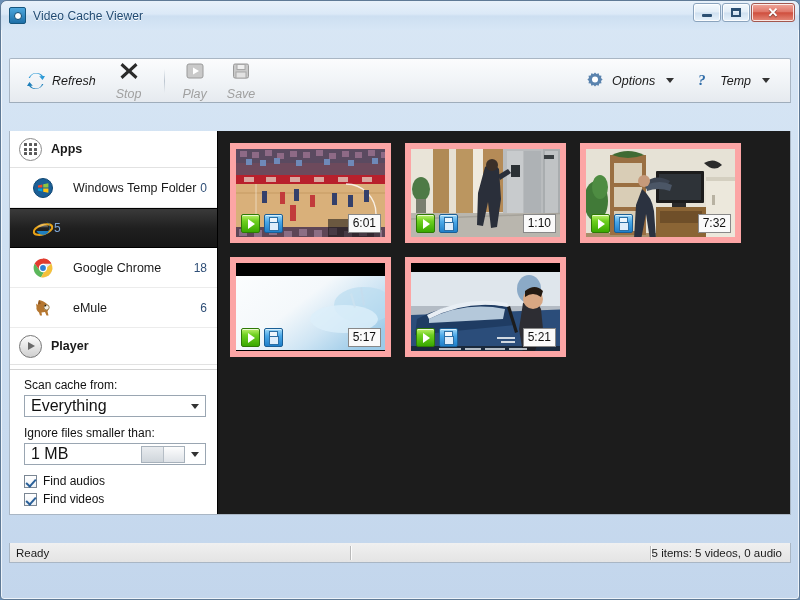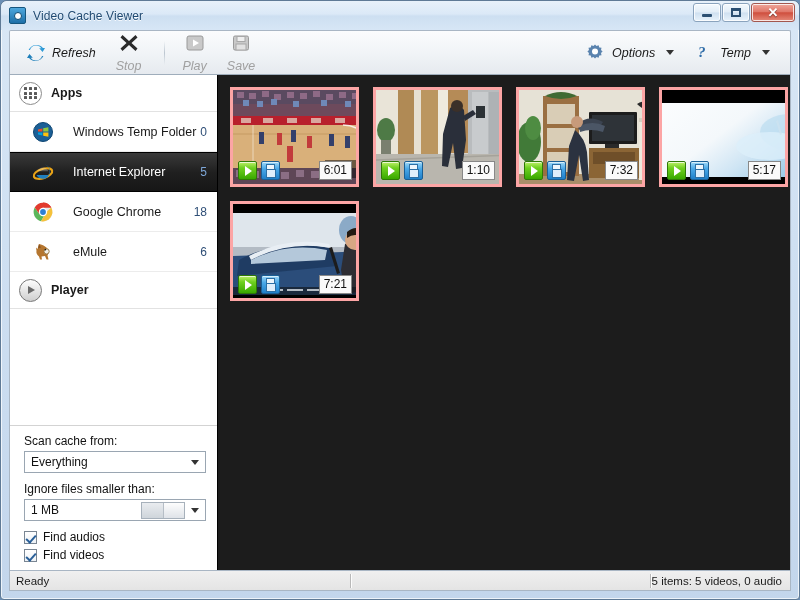--- a/index.html
+++ b/index.html
@@ -11,20 +11,21 @@
   }
   .window {
     position: absolute; left: 0; top: 0;
     width: 800px; height: 600px;
     background: linear-gradient(180deg,#d9e7f5 0%, #cfe0f2 40%, #c3d6ec 100%);
     border: 1px solid #5f7a96;
     border-radius: 7px 7px 4px 4px;
     box-shadow: inset 0 0 0 1px rgba(255,255,255,.7);
     display: flex; flex-direction: column;
     overflow: hidden;
+    gap: 28px;
   }
 
   
   .titlebar {
     height: 29px; flex: 0 0 29px;
     position: relative;
     display: flex; align-items: center;
     padding-left: 8px;
     background: linear-gradient(180deg,#e8f1fa 0%, #dbe9f7 45%, #cddff1 52%, #d7e6f6 100%);
     border-radius: 6px 6px 0 0;
@@ -173,21 +174,21 @@
     padding: 8px 12px 8px 14px;
     background: #fff;
   }
   .opt-label { font-size: 12px; color: #111; margin-bottom: 3px; }
   .combo {
     position: relative;
     height: 22px; width: 182px;
     border: 1px solid #9aa6b2;
     background: #fff;
     display: flex; align-items: center;
-    padding-left: 6px; font-size: 12px; color: #111;
+    padding-left: 6px; font-size: 16px; color: #111;
     margin-bottom: 9px;
   }
   .combo .cb-arrow {
     position: absolute; right: 6px; top: 50%;
     width:0;height:0;margin-top:-2px;
     border-left:4px solid transparent;border-right:4px solid transparent;
     border-top:5px solid #333;
   }
   .combo .spin {
     position: absolute; right: 20px; top: 2px;
@@ -221,24 +222,24 @@
   .content {
     flex: 1 1 auto;
     background: #1c1c1c;
     padding: 12px 0 0 12px;
     display: flex; flex-wrap: wrap;
     align-content: flex-start;
     gap: 14px;
     overflow: hidden;
   }
   .thumb {
-    width: 129px; height: 100px;
+    width: 161px; height: 100px;
     position: relative;
     background: #000;
-    border: 3px solid #fca5a5;
+    border: 6px solid #fca5a5;
     cursor: default;
     overflow: hidden;
   }
   .thumb .art { position: absolute; inset: 0; }
   .overlay-icons {
     position: absolute; left: 5px; bottom: 4px;
     display: flex; gap: 4px; z-index: 4;
   }
   .ov-play {
     width: 19px; height: 19px;
@@ -421,21 +422,20 @@
         </div>
 
         <div class="app-row selected">
           <span class="favicon">
             <svg width="22" height="22" viewBox="0 0 22 22">
               <ellipse cx="11" cy="12.6" rx="9.6" ry="4.6" fill="none" stroke="#e8a317" stroke-width="2.1" transform="rotate(-18 11 12.6)"></ellipse>
               <path d="M11 3.2 A7.3 7.3 0 1 1 4.4 14 L16.8 14 A7.3 7.3 0 0 0 11 3.2 Z" fill="#1e7fc0"></path>
               <path d="M5.4 10.2 A6 6 0 0 1 16.4 10.2 Z" fill="#fff" opacity=".25"></path>
             </svg>
           </span>
-          <span class="alabel">Internet Explorer</span>
           <span class="acount">5</span>
         </div>
 
         <div class="app-row">
           <span class="favicon">
             <svg width="22" height="22" viewBox="0 0 22 22">
               <circle cx="11" cy="11" r="9.5" fill="#e8e8e8"></circle>
               <path d="M11 1.5 A9.5 9.5 0 0 1 19.3 6.6 L11 6.6 Z" fill="#e23b2e"></path>
               <path d="M2.7 6.6 A9.5 9.5 0 0 0 9 20.2 L13 13.2 L7.6 13.2 Z" fill="#5bb75b"></path>
               <path d="M19.3 6.6 A9.5 9.5 0 0 1 9 20.2 L14.4 11 Z" fill="#f5c13a"></path>
@@ -706,21 +706,21 @@
                 <rect x="90" y="78" width="14" height="2"></rect>
             </g>
           </svg>
         </span>
         <span class="overlay-icons">
           <span class="ov-play">
               <span class="t"></span>
             </span>
           <span class="ov-save"></span>
         </span>
-        <span class="duration">7:21</span>
+        <span class="duration">5:21</span>
       </div>
     </div>
   </div>
 
   <div class="statusbar">
     <span class="sb-left">Ready</span>
     <span class="sb-div"></span>
     <span class="sb-mid"></span>
     <span class="sb-div"></span>
     <span class="sb-right">5 items: 5 videos, 0 audio</span>

